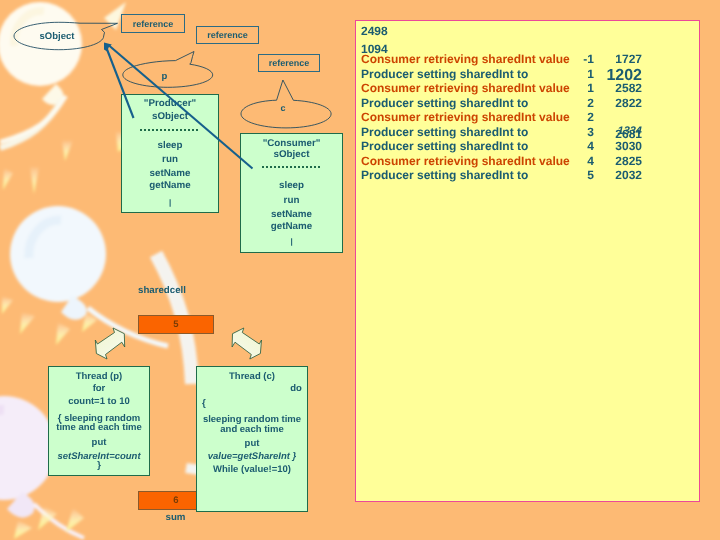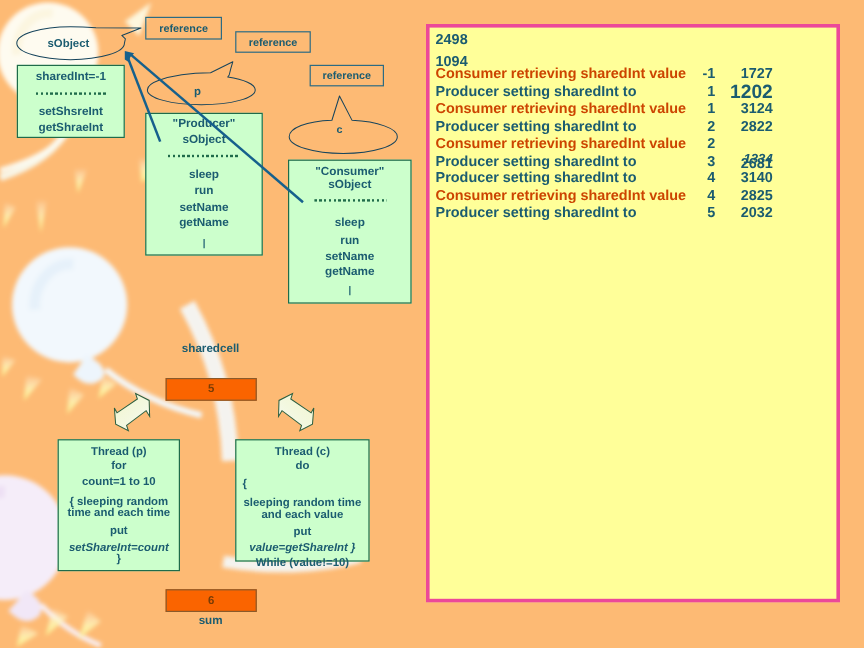--- a/index.html
+++ b/index.html
@@ -10,21 +10,21 @@
   .ovsvg{position:absolute;left:0;top:0;width:720px;height:540px;pointer-events:none;}
 
   .gbox{position:absolute;background:#CCFFCC;border:1px solid #1F6B4A;
         color:#1B5C70;text-align:center;font-weight:bold;box-sizing:border-box;}
   .wbox{position:absolute;background:transparent;border:1px solid #2B6B84;
         color:#1B5C70;text-align:center;font-weight:bold;box-sizing:border-box;
         display:flex;align-items:center;justify-content:center;}
   .obox{position:absolute;background:#FA6400;border:1px solid #8a5a2b;
         color:#7a3c05;text-align:center;font-weight:bold;box-sizing:border-box;
         display:flex;align-items:center;justify-content:center;}
-  .ybox{position:absolute;background:#FFFF99;border:3px solid #ec4899;box-sizing:border-box;}
+  .ybox{position:absolute;background:#FFFF99;border:1px solid #ec4899;box-sizing:border-box;}
   .lbl{position:absolute;color:#1B5C70;font-weight:bold;white-space:nowrap;line-height:1;}
   .ln{position:absolute;width:100%;left:0;text-align:center;white-space:nowrap;line-height:1;}
   .dash{position:absolute;height:1.6px;
         background:repeating-linear-gradient(to right,#1F6B4A 0,#1F6B4A 2px,transparent 2px,transparent 4px);}
   .con-msg{position:absolute;white-space:nowrap;font-weight:bold;line-height:1;}
   .con-num{position:absolute;text-align:right;color:#1B5C70;font-weight:bold;line-height:1;}
 </style>
 </head>
 <body>
 
@@ -122,26 +122,20 @@
     <span>reference</span>
   </div>
   <div class="wbox" style="left:258px;top:54px;width:62px;height:18px;font-size:9px;">
     <span>reference</span>
   </div>
 
   <div class="lbl" style="left:12px;top:31.5px;width:90px;text-align:center;font-size:9.5px;">sObject</div>
   <div class="lbl" style="left:122px;top:72px;width:85px;text-align:center;font-size:9.5px;">p</div>
   <div class="lbl" style="left:237px;top:104px;width:92px;text-align:center;font-size:9px;">c</div>
 
-  <div class="gbox" style="left:14px;top:54px;width:90px;height:61px;font-size:9.8px;">
-    <div class="ln" style="top:5px;">sharedInt=-1</div>
-    <div class="dash" style="left:15px;width:59px;top:22px;"></div>
-    <div class="ln" style="top:34px;">setShsreInt</div>
-    <div class="ln" style="top:47px;">getShraeInt</div>
-  </div>
 
   <div class="gbox" style="left:121px;top:94px;width:98px;height:119px;font-size:9.8px;">
     <div class="ln" style="top:4px;">"Producer"</div>
     <div class="ln" style="top:17px;">sObject</div>
     <div class="dash" style="left:18px;width:59px;top:34px;"></div>
     <div class="ln" style="top:46px;">sleep</div>
     <div class="ln" style="top:60px;">run</div>
     <div class="ln" style="top:74px;">setName</div>
     <div class="ln" style="top:86px;">getName</div>
     <div class="ln" style="top:104px;font-size:8px;">|</div>
@@ -151,46 +145,46 @@
     <div class="ln" style="top:5px;">"Consumer"</div>
     <div class="ln" style="top:16px;">sObject</div>
     <div class="dash" style="left:21px;width:60px;top:32px;"></div>
     <div class="ln" style="top:47px;">sleep</div>
     <div class="ln" style="top:62px;">run</div>
     <div class="ln" style="top:76px;">setName</div>
     <div class="ln" style="top:88px;">getName</div>
     <div class="ln" style="top:104px;font-size:8px;">|</div>
   </div>
 
-  <div class="lbl" style="left:138px;top:285.5px;width:75px;text-align:center;font-size:9.7px;">sharedcell</div>
+  <div class="lbl" style="left:138px;top:285.5px;width:75px;text-align:left;font-size:9.7px;">sharedcell</div>
   <div class="obox" style="left:138px;top:315px;width:76px;height:19px;font-size:9.5px;">
     <span>5</span>
   </div>
   <div class="obox" style="left:138px;top:491px;width:76px;height:19px;font-size:9.5px;">
     <span>6</span>
   </div>
   <div class="lbl" style="left:138px;top:513px;width:75px;text-align:center;font-size:9.7px;">sum</div>
 
   <div class="gbox" style="left:48px;top:366px;width:102px;height:110px;font-size:9.5px;">
     <div class="ln" style="top:5px;">Thread (p)</div>
     <div class="ln" style="top:17px;">for</div>
     <div class="ln" style="top:30px;">count=1 to 10</div>
     <div class="ln" style="top:47px;">{  sleeping random</div>
     <div class="ln" style="top:56px;">time and each time</div>
     <div class="ln" style="top:71px;">put</div>
     <div class="ln" style="top:85px;font-style:italic;">setShareInt=count</div>
     <div class="ln" style="top:94px;">}</div>
   </div>
 
-  <div class="gbox" style="left:196px;top:366px;width:112px;height:102px;font-size:9.5px;">
+  <div class="gbox" style="left:196px;top:366px;width:112px;height:146px;font-size:9.5px;">
     <div class="ln" style="top:5px;">Thread (c)</div>
-    <div class="ln" style="top:17px;">do</div>
+    <div class="ln" style="top:17px;padding-left:44px;">do</div>
     <div class="ln" style="top:32px;text-align:left;padding-left:5px;">{</div>
     <div class="ln" style="top:48px;">sleeping random time</div>
-    <div class="ln" style="top:58px;">and each value</div>
+    <div class="ln" style="top:58px;">and each time</div>
     <div class="ln" style="top:72px;">put</div>
     <div class="ln" style="top:85px;font-style:italic;">value=getShareInt }</div>
     <div class="ln" style="top:98px;">While (value!=10)</div>
   </div>
 
   <svg class="ovsvg" viewBox="0 0 720 540">
     <g stroke="#16608C" stroke-width="2.1" fill="none">
       <path d="M106.5 48 L133.5 118"></path>
       <path d="M109 45.5 L252.5 168.5"></path>
     </g>
@@ -202,33 +196,33 @@
         <div class="con-msg" style="left: 5px; top: 3.5px; font-size: 12px; color: rgb(27, 92, 112);">2498</div>
         <div class="con-msg" style="left: 5px; top: 22px; font-size: 12px; color: rgb(27, 92, 112);">1094</div>
         <div class="con-msg" style="left: 5px; top: 32.4px; font-size: 12px; color: rgb(204, 68, 0);">Consumer retrieving sharedInt value</div>
         <div class="con-num" style="left: 193px; width: 45px; top: 32.4px; font-size: 12px;">-1</div>
         <div class="con-num" style="left: 236px; width: 50px; top: 32.4px; font-size: 12px;">1727</div>
         <div class="con-msg" style="left: 5px; top: 46.85px; font-size: 12px; color: rgb(27, 92, 112);">Producer setting sharedInt to</div>
         <div class="con-num" style="left: 193px; width: 45px; top: 46.85px; font-size: 12px;">1</div>
         <div class="con-num" style="left: 236px; width: 50px; top: 46.85px; font-size: 16px;">1202</div>
         <div class="con-msg" style="left: 5px; top: 61.3px; font-size: 12px; color: rgb(204, 68, 0);">Consumer retrieving sharedInt value</div>
         <div class="con-num" style="left: 193px; width: 45px; top: 61.3px; font-size: 12px;">1</div>
-        <div class="con-num" style="left: 236px; width: 50px; top: 61.3px; font-size: 12px;">3124</div>
+        <div class="con-num" style="left: 236px; width: 50px; top: 61.3px; font-size: 12px;">2582</div>
         <div class="con-msg" style="left: 5px; top: 75.75px; font-size: 12px; color: rgb(27, 92, 112);">Producer setting sharedInt to</div>
         <div class="con-num" style="left: 193px; width: 45px; top: 75.75px; font-size: 12px;">2</div>
         <div class="con-num" style="left: 236px; width: 50px; top: 75.75px; font-size: 12px;">2822</div>
         <div class="con-msg" style="left: 5px; top: 90.2px; font-size: 12px; color: rgb(204, 68, 0);">Consumer retrieving sharedInt value</div>
         <div class="con-num" style="left: 193px; width: 45px; top: 90.2px; font-size: 12px;">2</div>
         <div class="con-num" style="left: 236px; width: 50px; top: 107px; font-size: 12px;">2681</div>
         <div class="con-msg" style="left: 5px; top: 104.65px; font-size: 12px; color: rgb(27, 92, 112);">Producer setting sharedInt to</div>
         <div class="con-num" style="left: 193px; width: 45px; top: 104.65px; font-size: 12px;">3</div>
         <div class="con-num" style="left: 236px; width: 50px; top: 104.65px; font-size: 11px; font-style: italic;">1334</div>
         <div class="con-msg" style="left: 5px; top: 119.1px; font-size: 12px; color: rgb(27, 92, 112);">Producer setting sharedInt to</div>
         <div class="con-num" style="left: 193px; width: 45px; top: 119.1px; font-size: 12px;">4</div>
-        <div class="con-num" style="left: 236px; width: 50px; top: 119.1px; font-size: 12px;">3140</div>
+        <div class="con-num" style="left: 236px; width: 50px; top: 119.1px; font-size: 12px;">3030</div>
         <div class="con-msg" style="left: 5px; top: 133.55px; font-size: 12px; color: rgb(204, 68, 0);">Consumer retrieving sharedInt value</div>
         <div class="con-num" style="left: 193px; width: 45px; top: 133.55px; font-size: 12px;">4</div>
         <div class="con-num" style="left: 236px; width: 50px; top: 133.55px; font-size: 12px;">2825</div>
         <div class="con-msg" style="left: 5px; top: 148px; font-size: 12px; color: rgb(27, 92, 112);">Producer setting sharedInt to</div>
         <div class="con-num" style="left: 193px; width: 45px; top: 148px; font-size: 12px;">5</div>
         <div class="con-num" style="left: 236px; width: 50px; top: 148px; font-size: 12px;">2032</div>
       </div>
   </div>
 
 </div>

